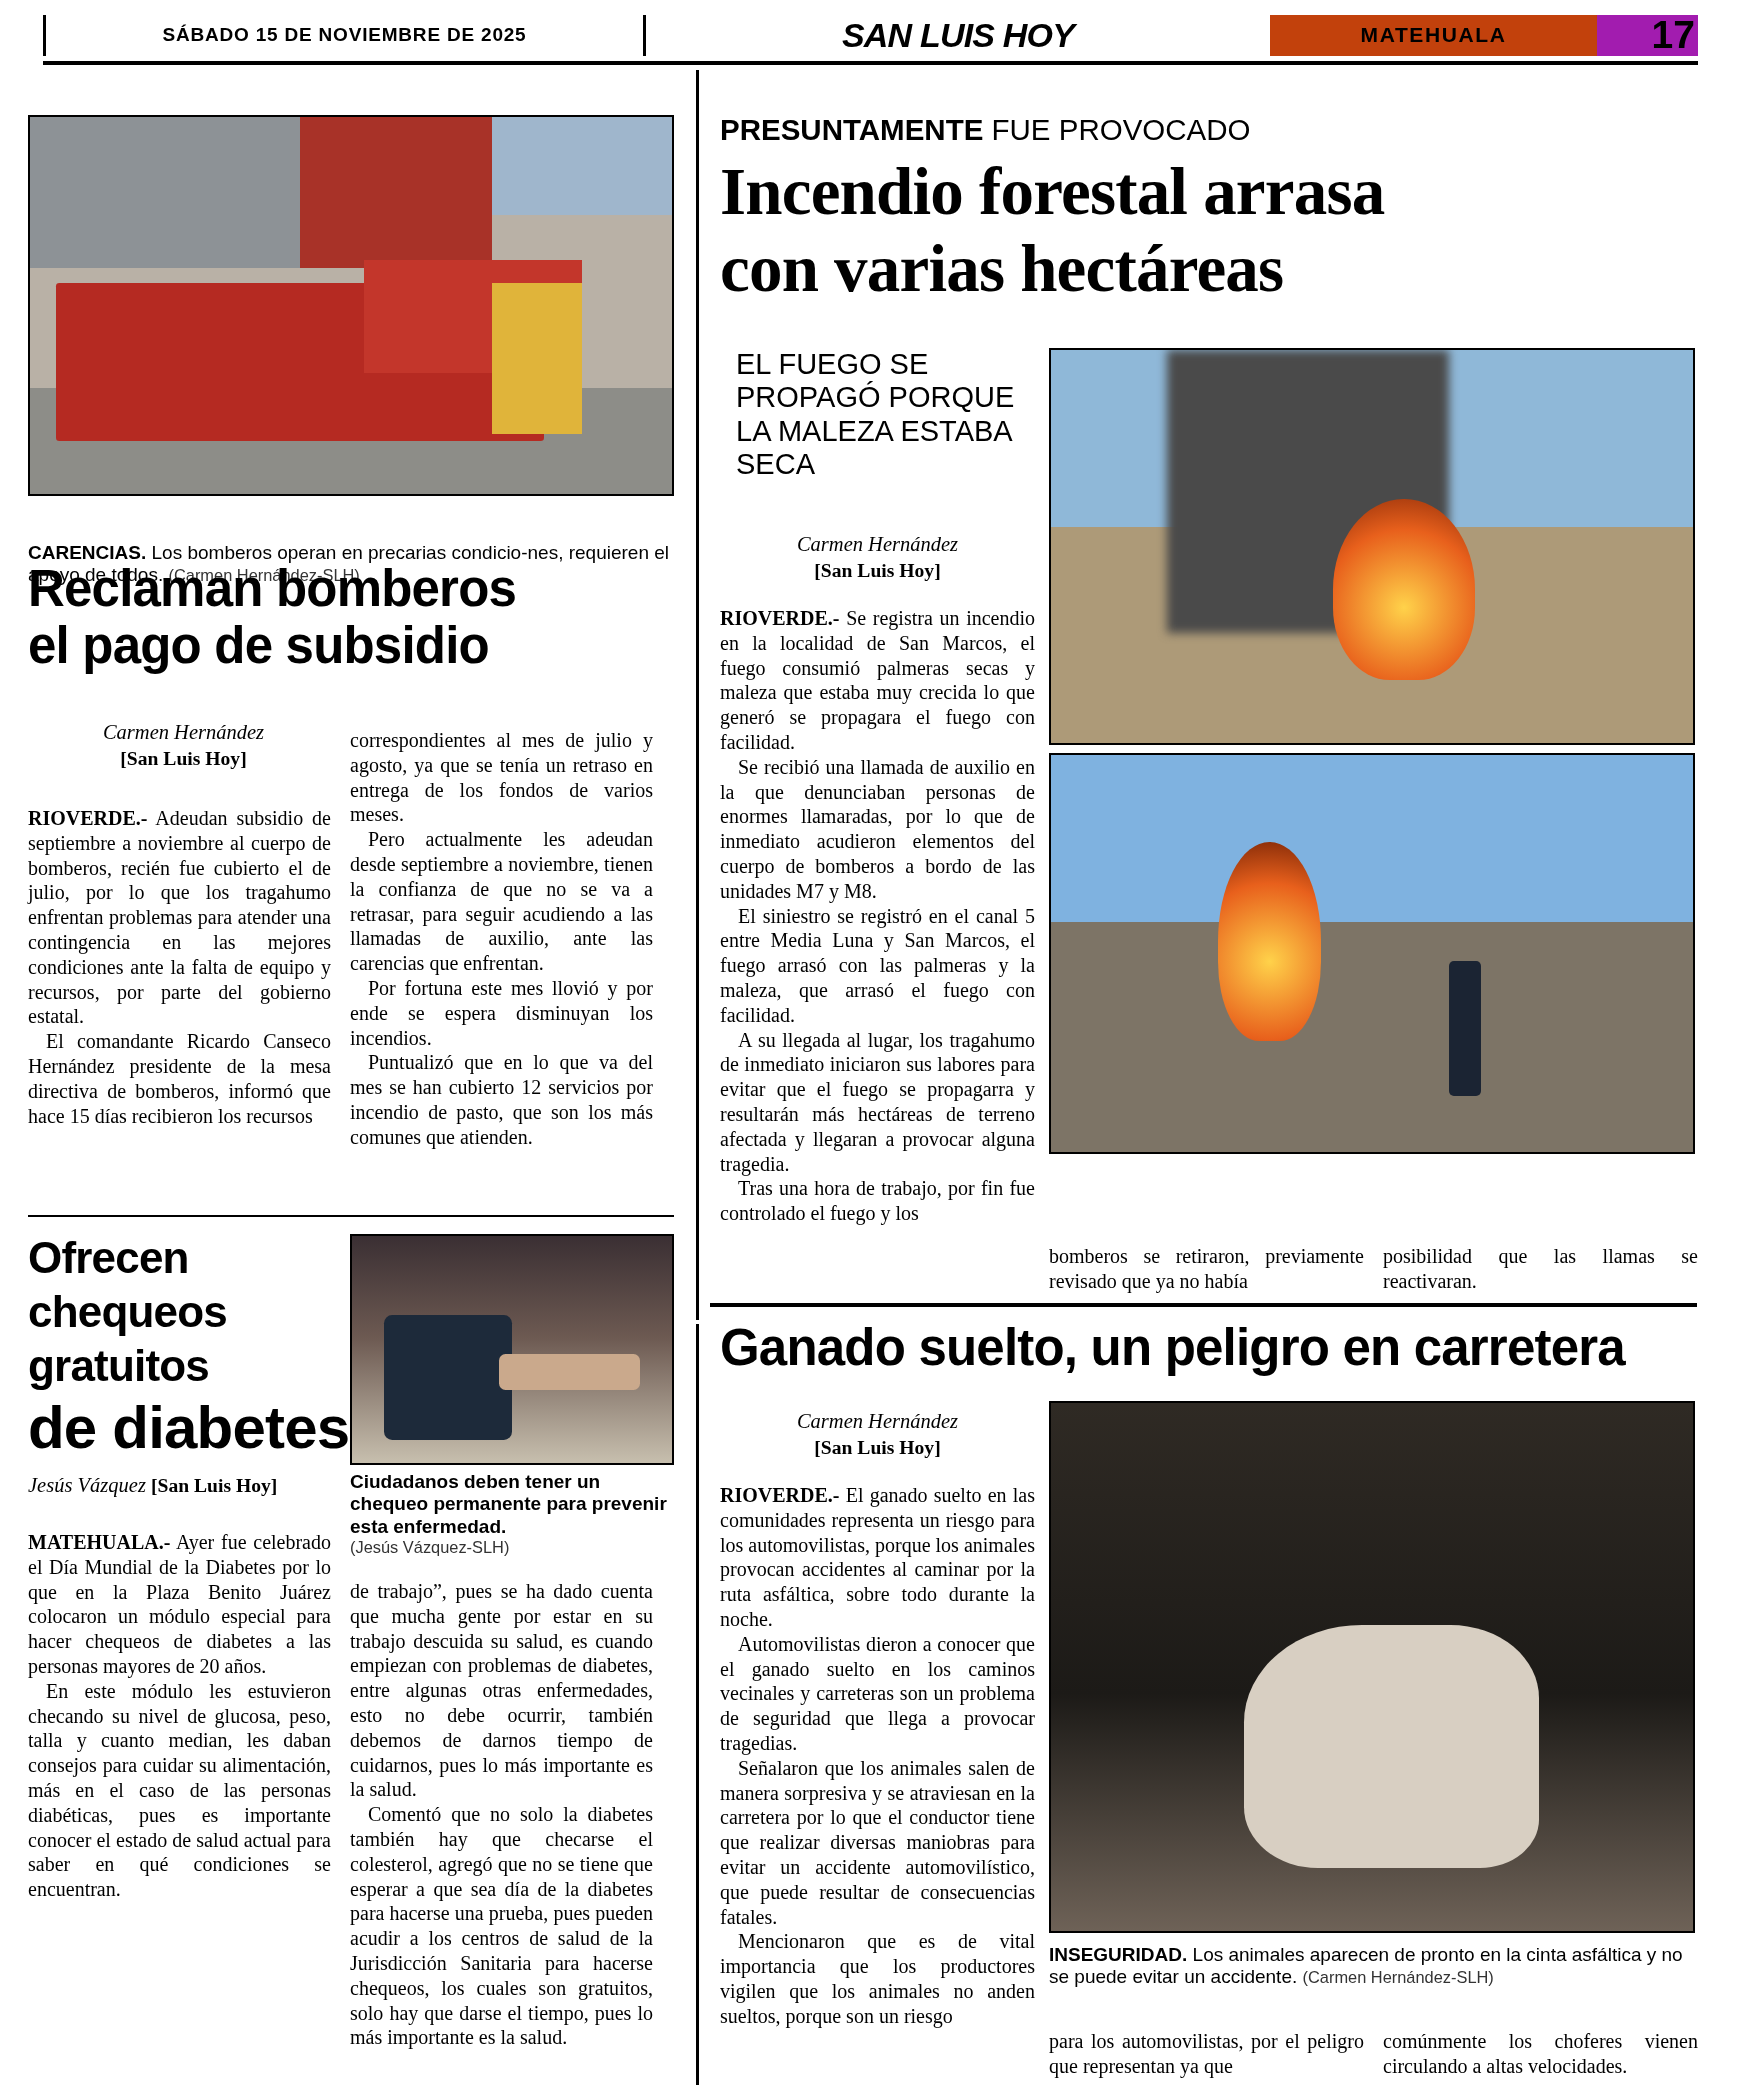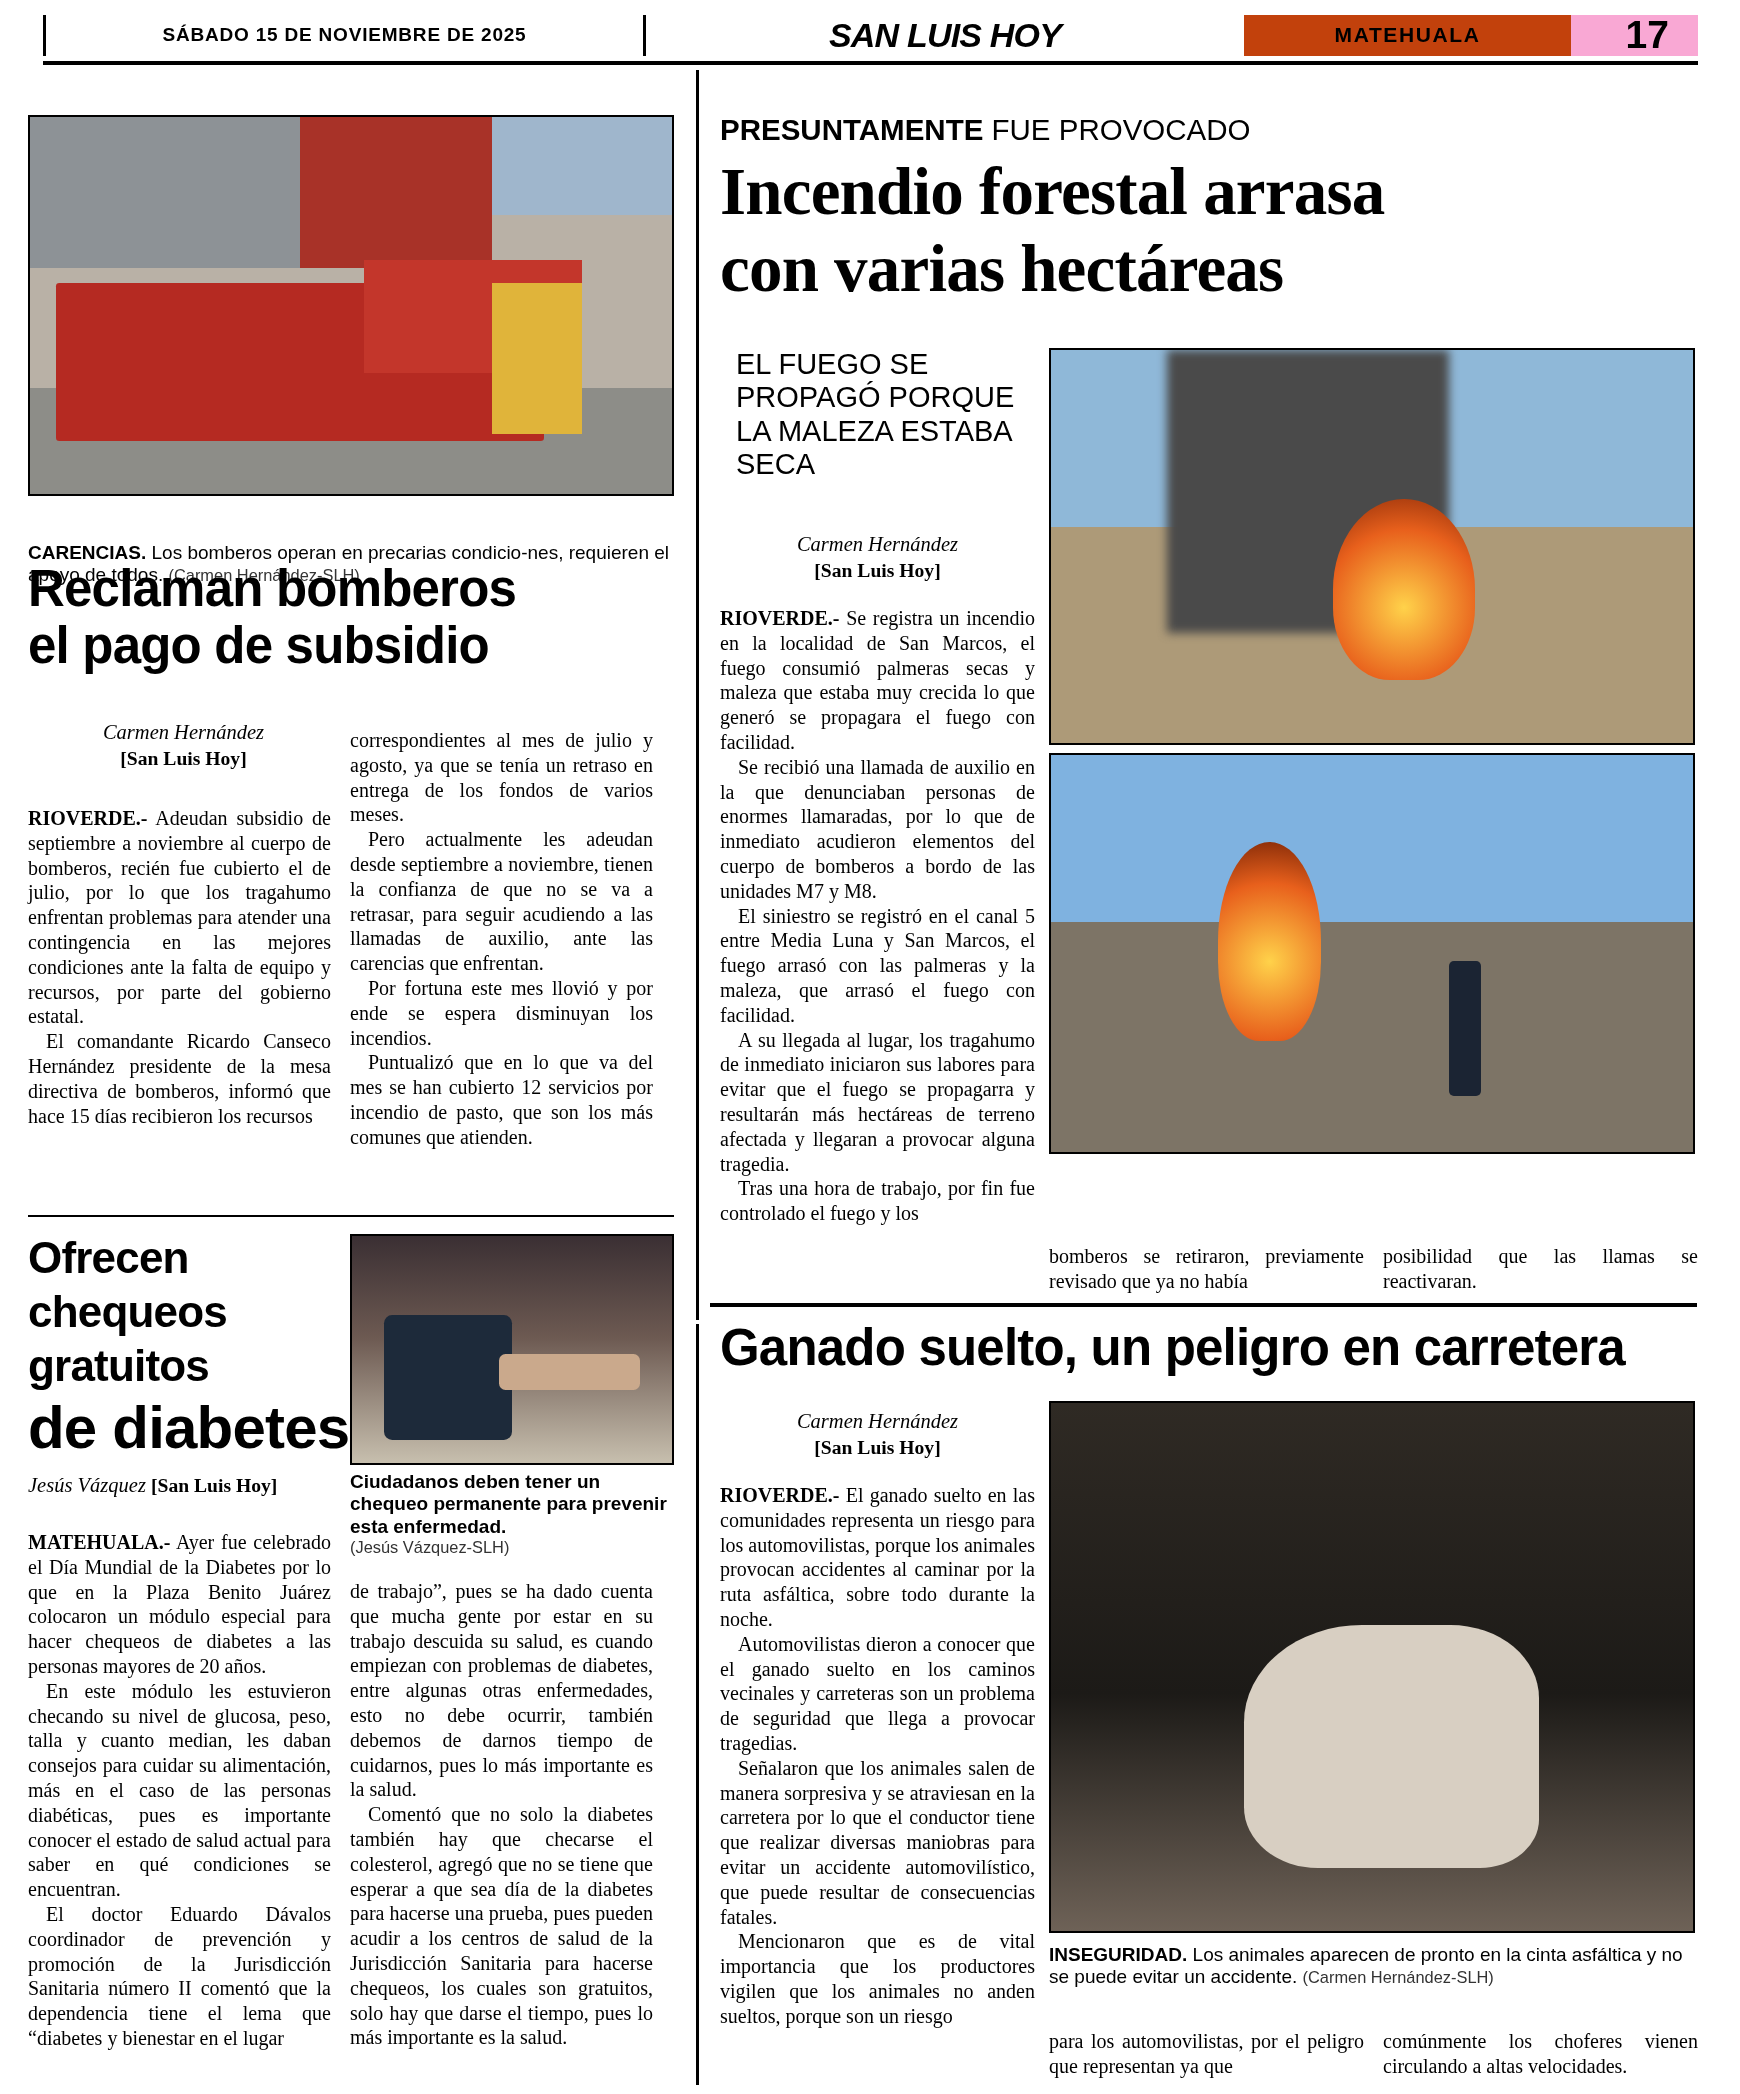--- a/index.html
+++ b/index.html
@@ -3,21 +3,21 @@
 <meta charset="utf-8">
 <style>
   html,body{margin:0;padding:0;background:#ffffff;}
   body{width:1741px;font-family:"Liberation Serif",serif;color:#000;}
   .page{position:relative;width:1741px;height:2095px;padding:0;box-sizing:border-box;}
   
   .masthead{position:absolute;left:43px;top:14.7px;width:1655px;height:41px;display:flex;align-items:stretch;}
   .md-date{width:597px;display:flex;align-items:center;justify-content:center;border-left:3.3px solid #000;border-right:3.3px solid #000;font-family:"Liberation Sans",sans-serif;font-size:19px;letter-spacing:0.8px;font-weight:600;}
   .md-title{flex:1;display:flex;align-items:center;justify-content:center;font-family:"Liberation Sans",sans-serif;font-size:34px;font-weight:bold;font-style:italic;letter-spacing:-0.8px;}
   .md-section{width:327px;background:#c2410c;display:flex;align-items:center;justify-content:center;font-family:"Liberation Sans",sans-serif;font-size:21px;font-weight:bold;letter-spacing:1.6px;}
-  .md-page{width:98px;background:#f9a8d4;display:flex;align-items:center;justify-content:flex-end;padding-right:29px;font-family:"Liberation Sans",sans-serif;font-size:39px;font-weight:bold;}
+  .md-page{width:98px;background:#a21caf;display:flex;align-items:center;justify-content:flex-end;padding-right:3px;font-family:"Liberation Sans",sans-serif;font-size:39px;font-weight:bold;}
   .rule-top{position:absolute;left:43px;top:61px;width:1655px;height:4.1px;background:#000;}
   .rule-vert{position:absolute;top:70px;width:3.3px;background:#000;}
   
   .photo{position:absolute;background:#666;border:2.5px solid #000;box-sizing:border-box;overflow:hidden;}
   .cap{position:absolute;font-family:"Liberation Sans",sans-serif;font-size:19px;line-height:1.18;}
   .cap b{font-weight:bold;}
   .cap .src{color:#333;font-size:16.4px;}
   .hl{position:absolute;font-family:"Liberation Sans",sans-serif;font-weight:bold;line-height:0.95;letter-spacing:-0.8px;}
   .serif-hl{position:absolute;font-family:"Liberation Serif",serif;font-weight:bold;line-height:0.95;letter-spacing:-0.8px;}
   .byline{position:absolute;text-align:center;font-family:"Liberation Serif",serif;font-size:20.5px;line-height:1.25;}
@@ -110,21 +110,20 @@
   </div>
 
   <div class="byline" style="left:28px;top:1473px;width:311px;text-align:left;">
     <i>Jesús Vázquez</i>
     <b>[San Luis Hoy]</b>
   </div>
 
   <div class="col" style="left:28px;top:1530px;width:303px;">
     <p class="first"><b>MATEHUALA.-</b><span> Ayer fue celebrado el Día Mundial de la Diabetes por lo que en la Plaza Benito Juárez colocaron un módulo especial para hacer chequeos de diabetes a las personas mayores de 20 años.</span></p>
     <p>En este módulo les estuvieron checando su nivel de glucosa, peso, talla y cuanto median, les daban consejos para cuidar su alimentación, más en el caso de las personas diabéticas, pues es importante conocer el estado de salud actual para saber en qué condiciones se encuentran.</p>
-    <p>El doctor Eduardo Dávalos coordinador de prevención y promoción de la Jurisdicción Sanitaria número II comentó que la dependencia tiene el lema que “diabetes y bienestar en el lugar</p>
   </div>
   <div class="col" style="left:350px;top:1579px;width:303px;">
     <p class="first">de trabajo”, pues se ha dado cuenta que mucha gente por estar en su trabajo descuida su salud, es cuando empiezan con problemas de diabetes, entre algunas otras enfermedades, esto no debe ocurrir, también debemos de darnos tiempo de cuidarnos, pues lo más importante es la salud.</p>
     <p>Comentó que no solo la diabetes también hay que checarse el colesterol, agregó que no se tiene que esperar a que sea día de la diabetes para hacerse una prueba, pues pueden acudir a los centros de salud de la Jurisdicción Sanitaria para hacerse chequeos, los cuales son gratuitos, solo hay que darse el tiempo, pues lo más importante es la salud.</p>
   </div>
 
   <div class="hl" style="left:720px;top:116px;width:966px;font-size:29.5px;letter-spacing:0;">
     <span>PRESUNTAMENTE</span><span style="font-weight:normal;"> FUE PROVOCADO</span>
   </div>
   <div class="serif-hl" style="left:720px;top:160px;width:998px;font-size:67px;">Incendio forestal arrasa</div>

